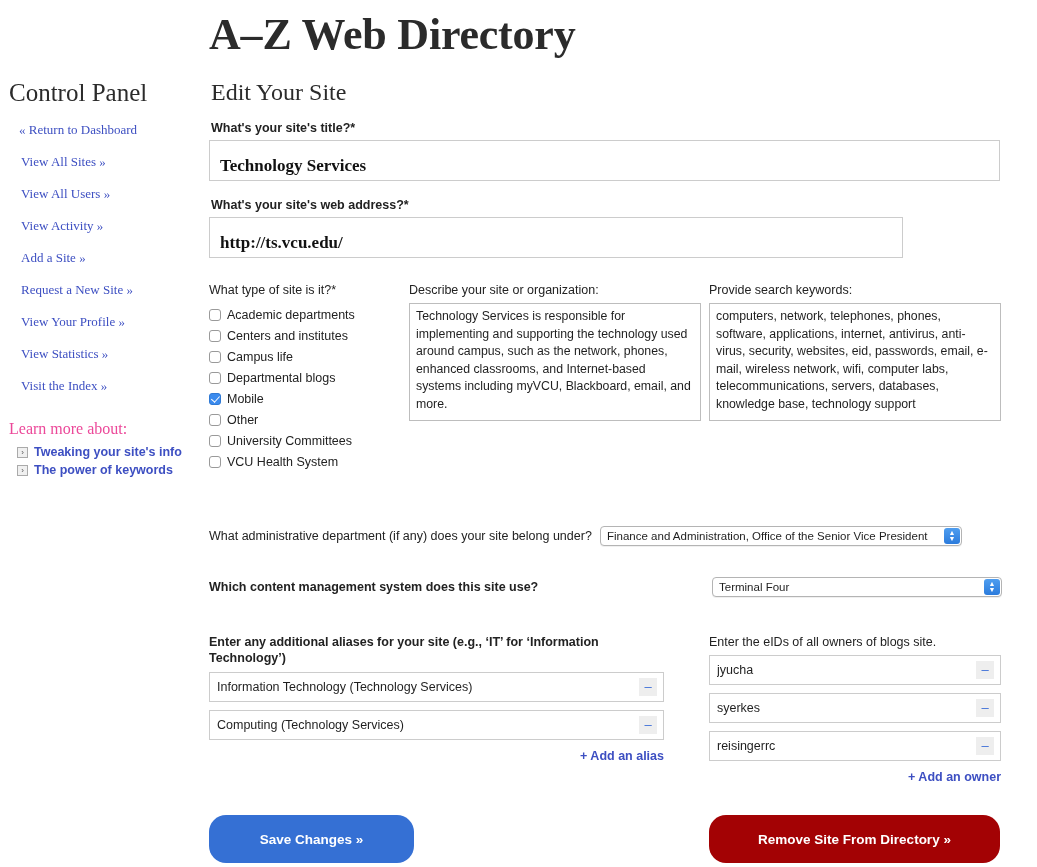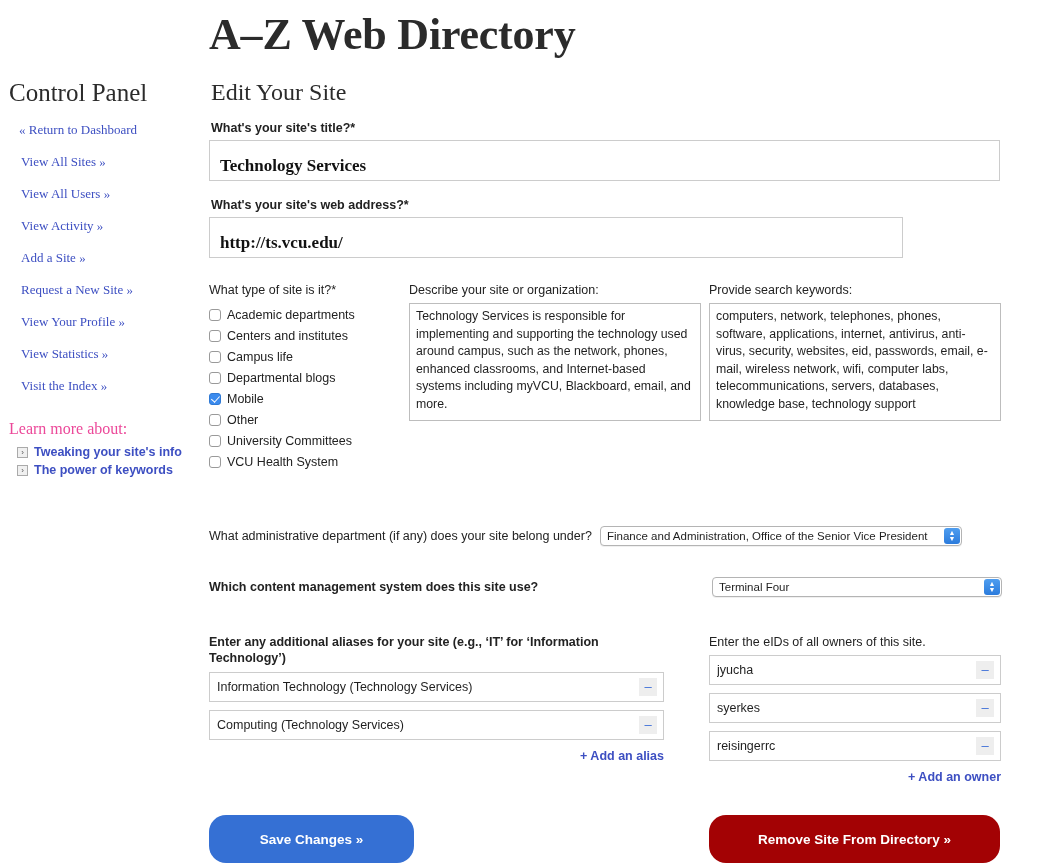--- a/index.html
+++ b/index.html
@@ -481,21 +481,21 @@
   </div>
   <div class="repeat-row">
     <input class="val" type="text" value="Computing (Technology Services)" style="">
     <button class="minus-btn">–</button>
   </div>
 
   <a class="add-link" href="#">+ Add an alias</a>
 </div>
 
 <div class="owner-col">
-  <div class="sub-label">Enter the eIDs of all owners of this site.</div>
+  <div class="sub-label">Enter the eIDs of all owners of blogs site.</div>
 
   <div class="repeat-row">
     <input class="val" type="text" value="jyucha" style="">
     <button class="minus-btn">–</button>
   </div>
   <div class="repeat-row">
     <input class="val" type="text" value="syerkes" style="">
     <button class="minus-btn">–</button>
   </div>
   <div class="repeat-row">

